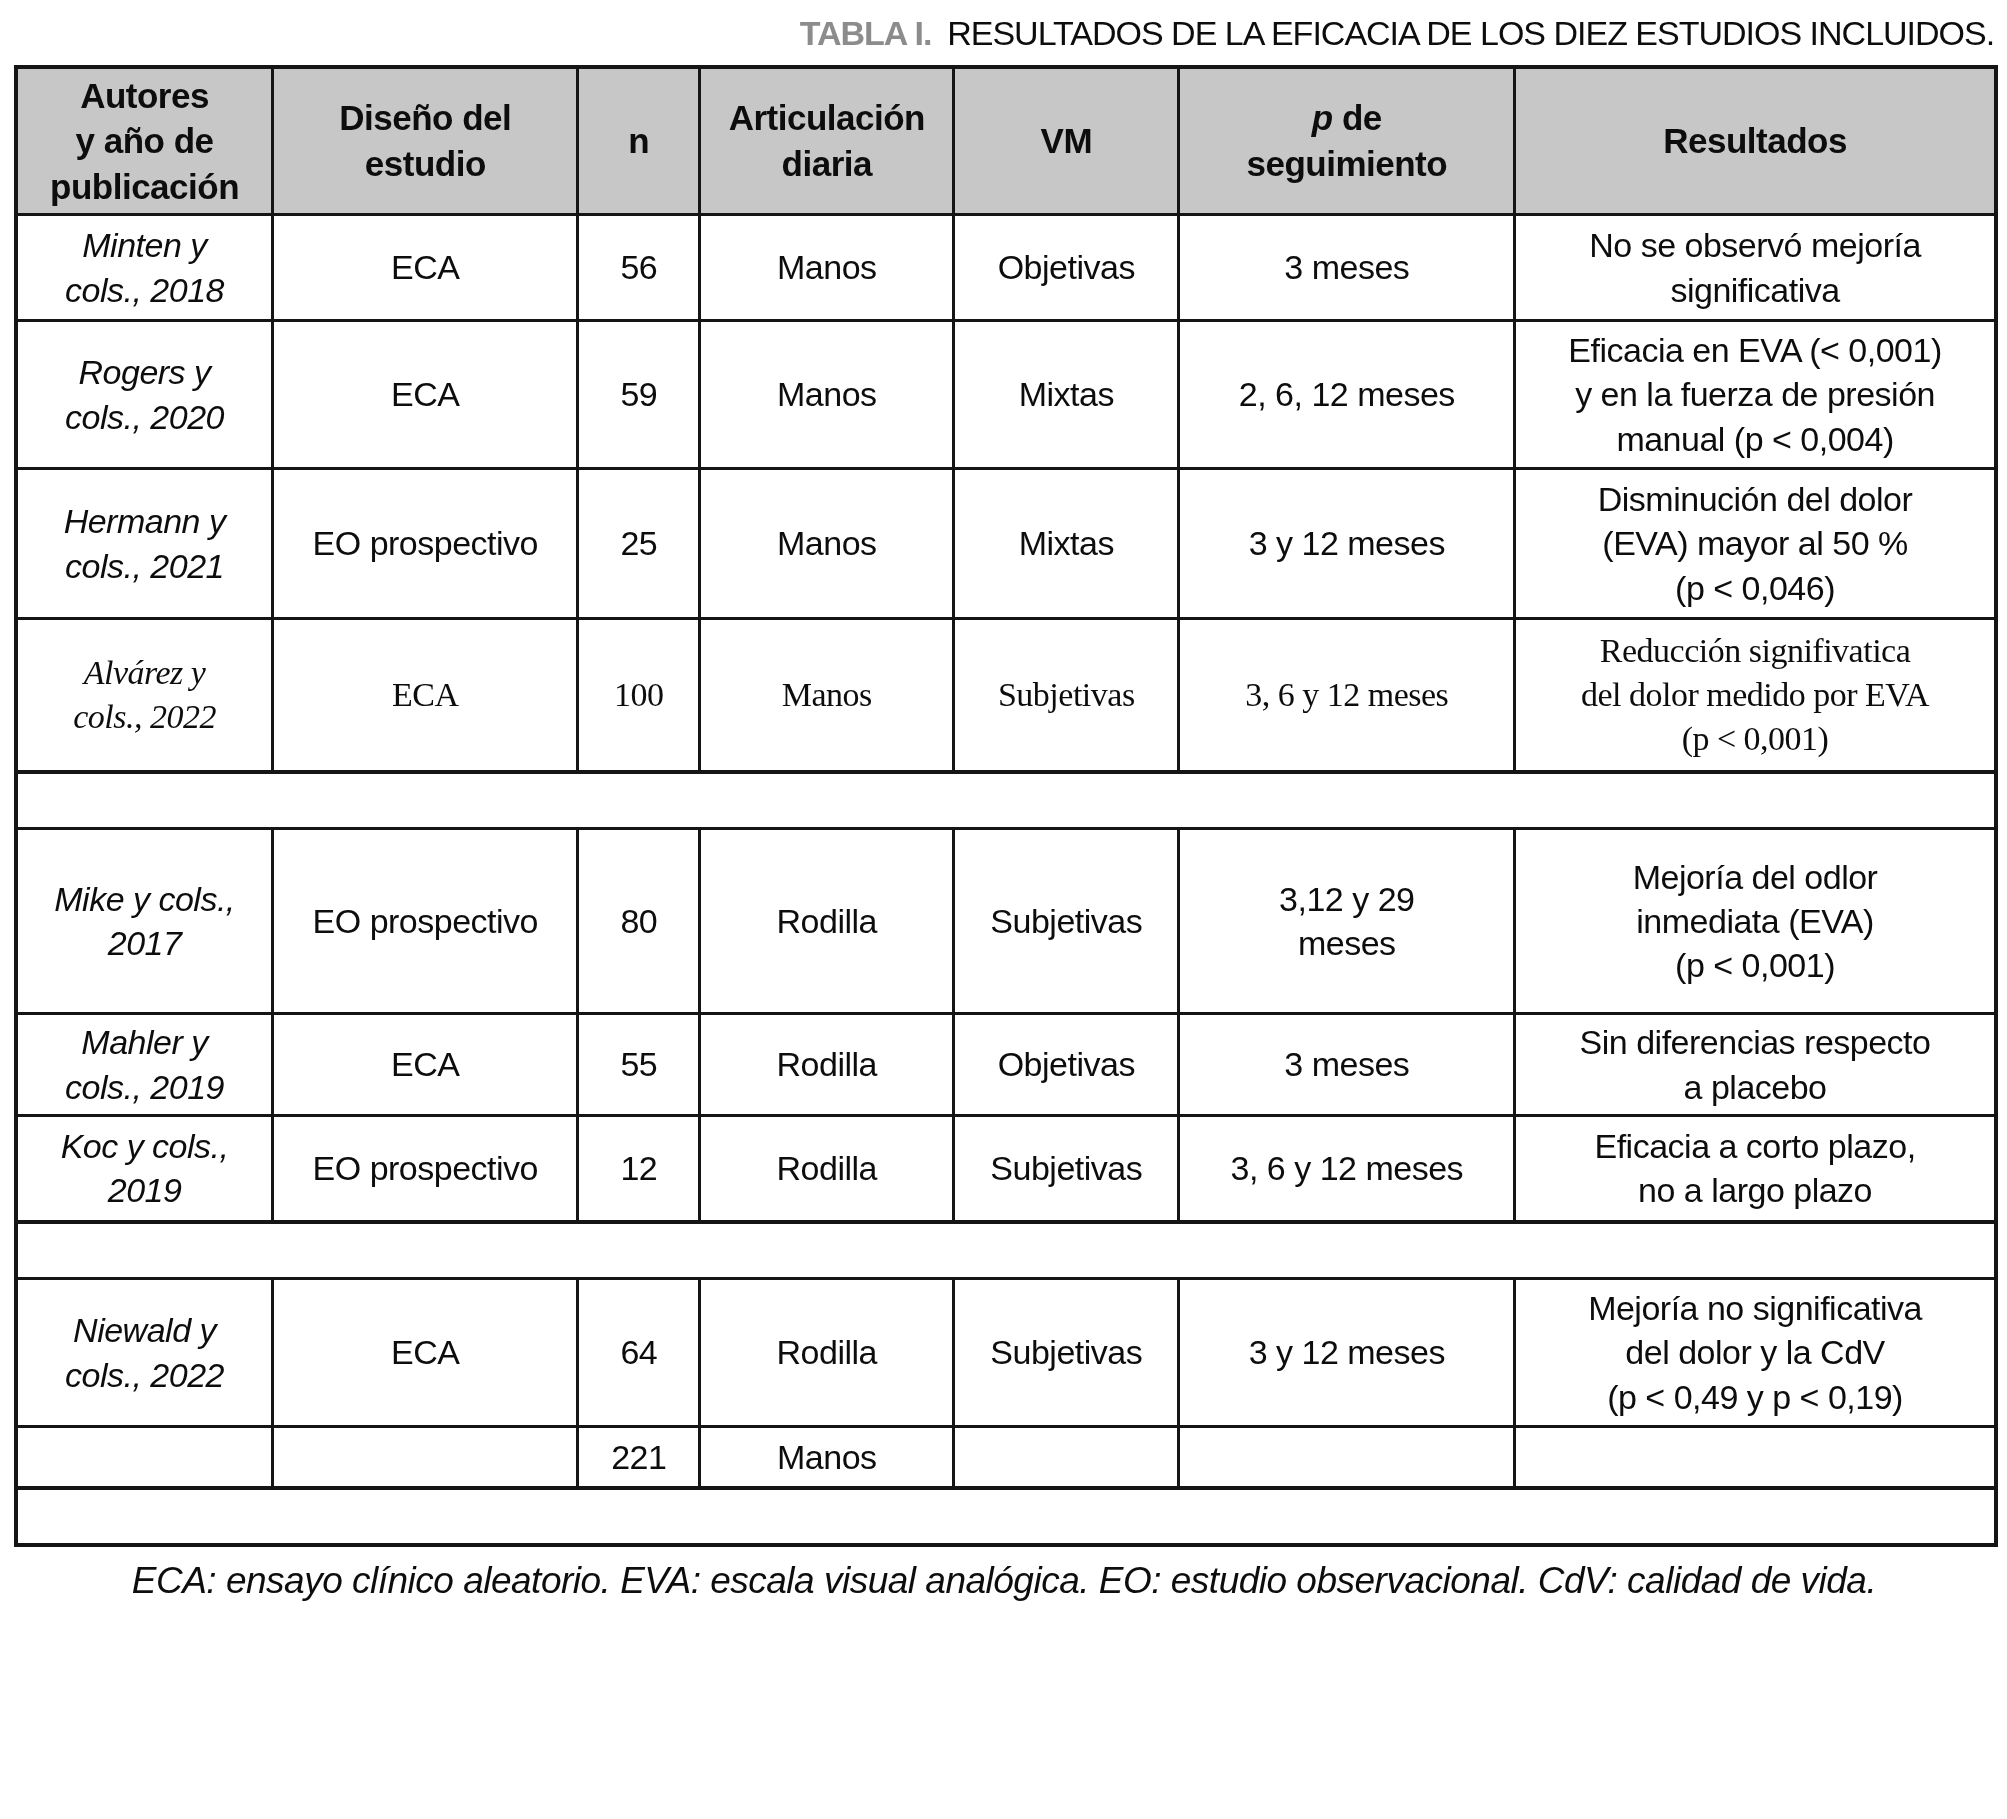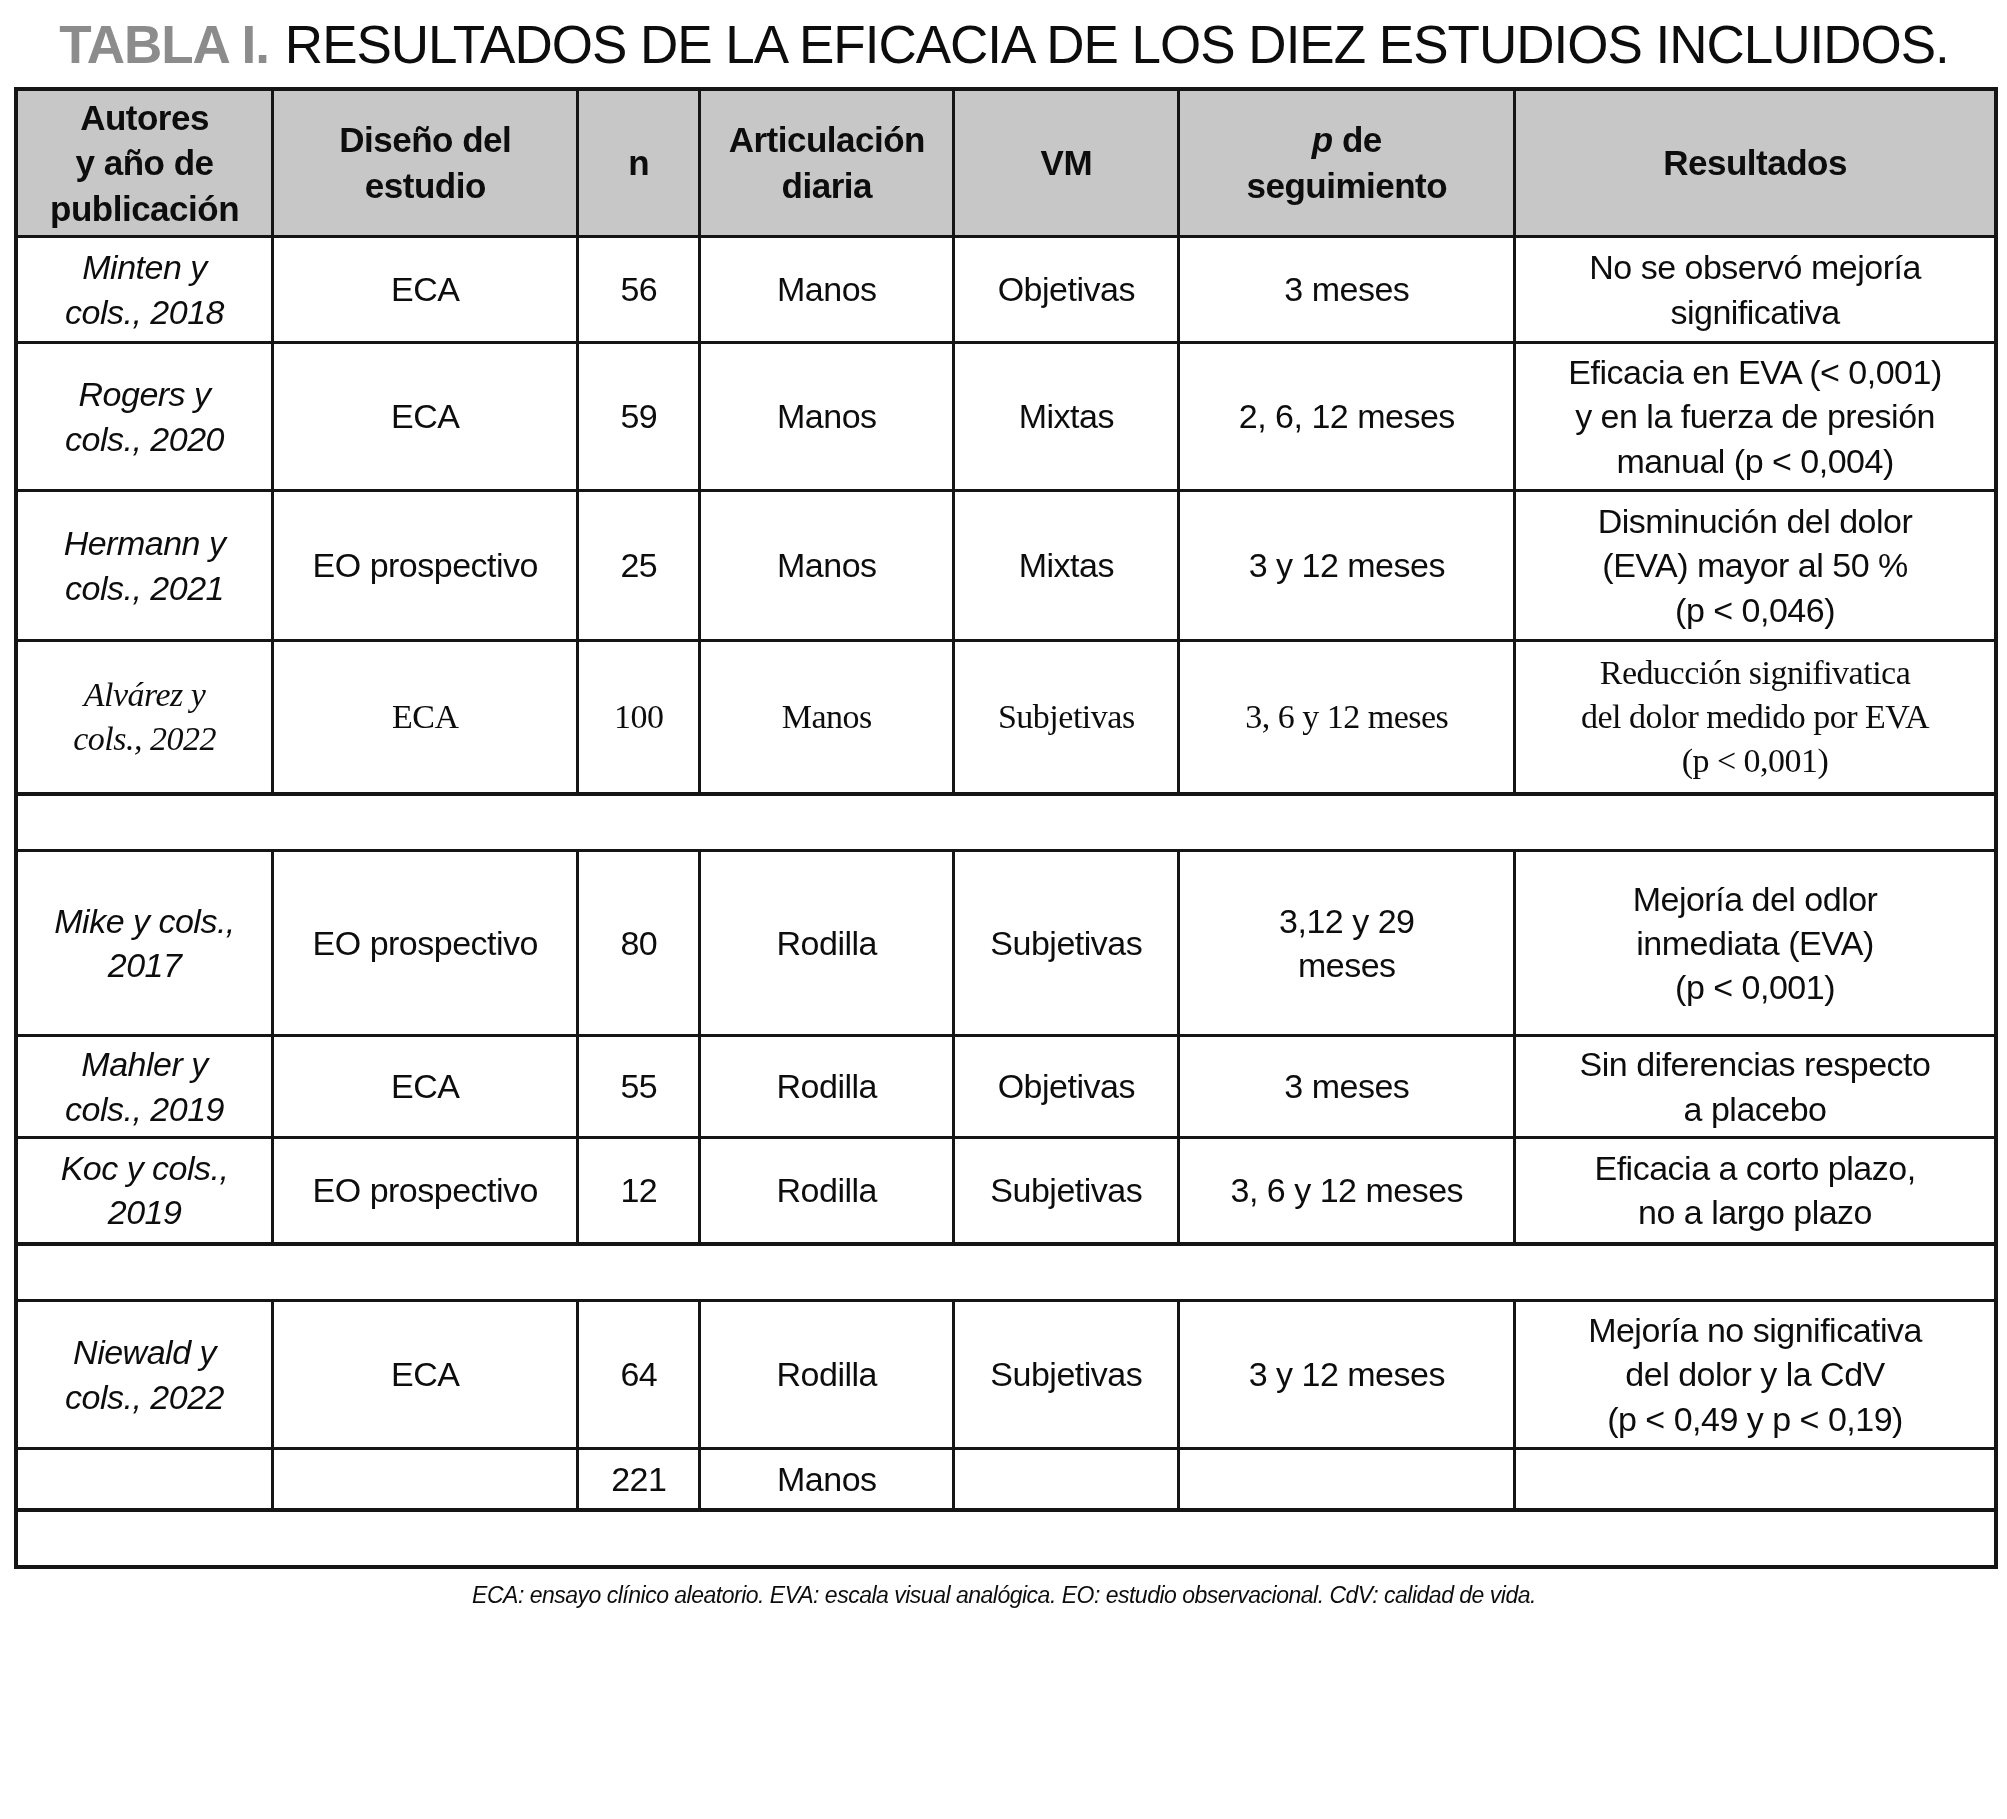--- a/index.html
+++ b/index.html
@@ -5,22 +5,22 @@
   html,body { margin:0; padding:0; background:#ffffff; }
   body {
     width:2008px; height:1819px; overflow:hidden;
     font-family:"Liberation Sans","DejaVu Sans",sans-serif;
     color:#0d0d0d;
     -webkit-font-smoothing:antialiased;
   }
   .page { padding:7.9px 13.8px 0 13.8px; }
 
   .title-line {
-    text-align:center;
-    font-size:53px;
+    text-align:right;
+    font-size:34px;
     letter-spacing:-1px;
     margin:5.9px 0 11.8px 0;
     white-space:nowrap;
   }
   .title-label {
     color:var(--title-label,#8c8c8c);
     font-weight:bold;
     margin-right:15.8px;
   }
   .title-text { color:#0d0d0d; font-weight:normal; }
@@ -53,21 +53,21 @@
     background:#ffffff;
   }
   td.authors { font-style:italic; }
   td.sep {
     border-left:none; border-right:none;
     border-top:4.9px solid var(--border,#151515);
     border-bottom:3px solid var(--border,#151515);
   }
   .footnote {
     font-style:italic;
-    font-size:23px;
+    font-size:37px;
     letter-spacing:-0.5px;
     text-align:center;
     margin-top:13.8px;
   }
   .ital { font-style:italic; }
 </style>
 </head>
 <body>
 
 <div class="page">

